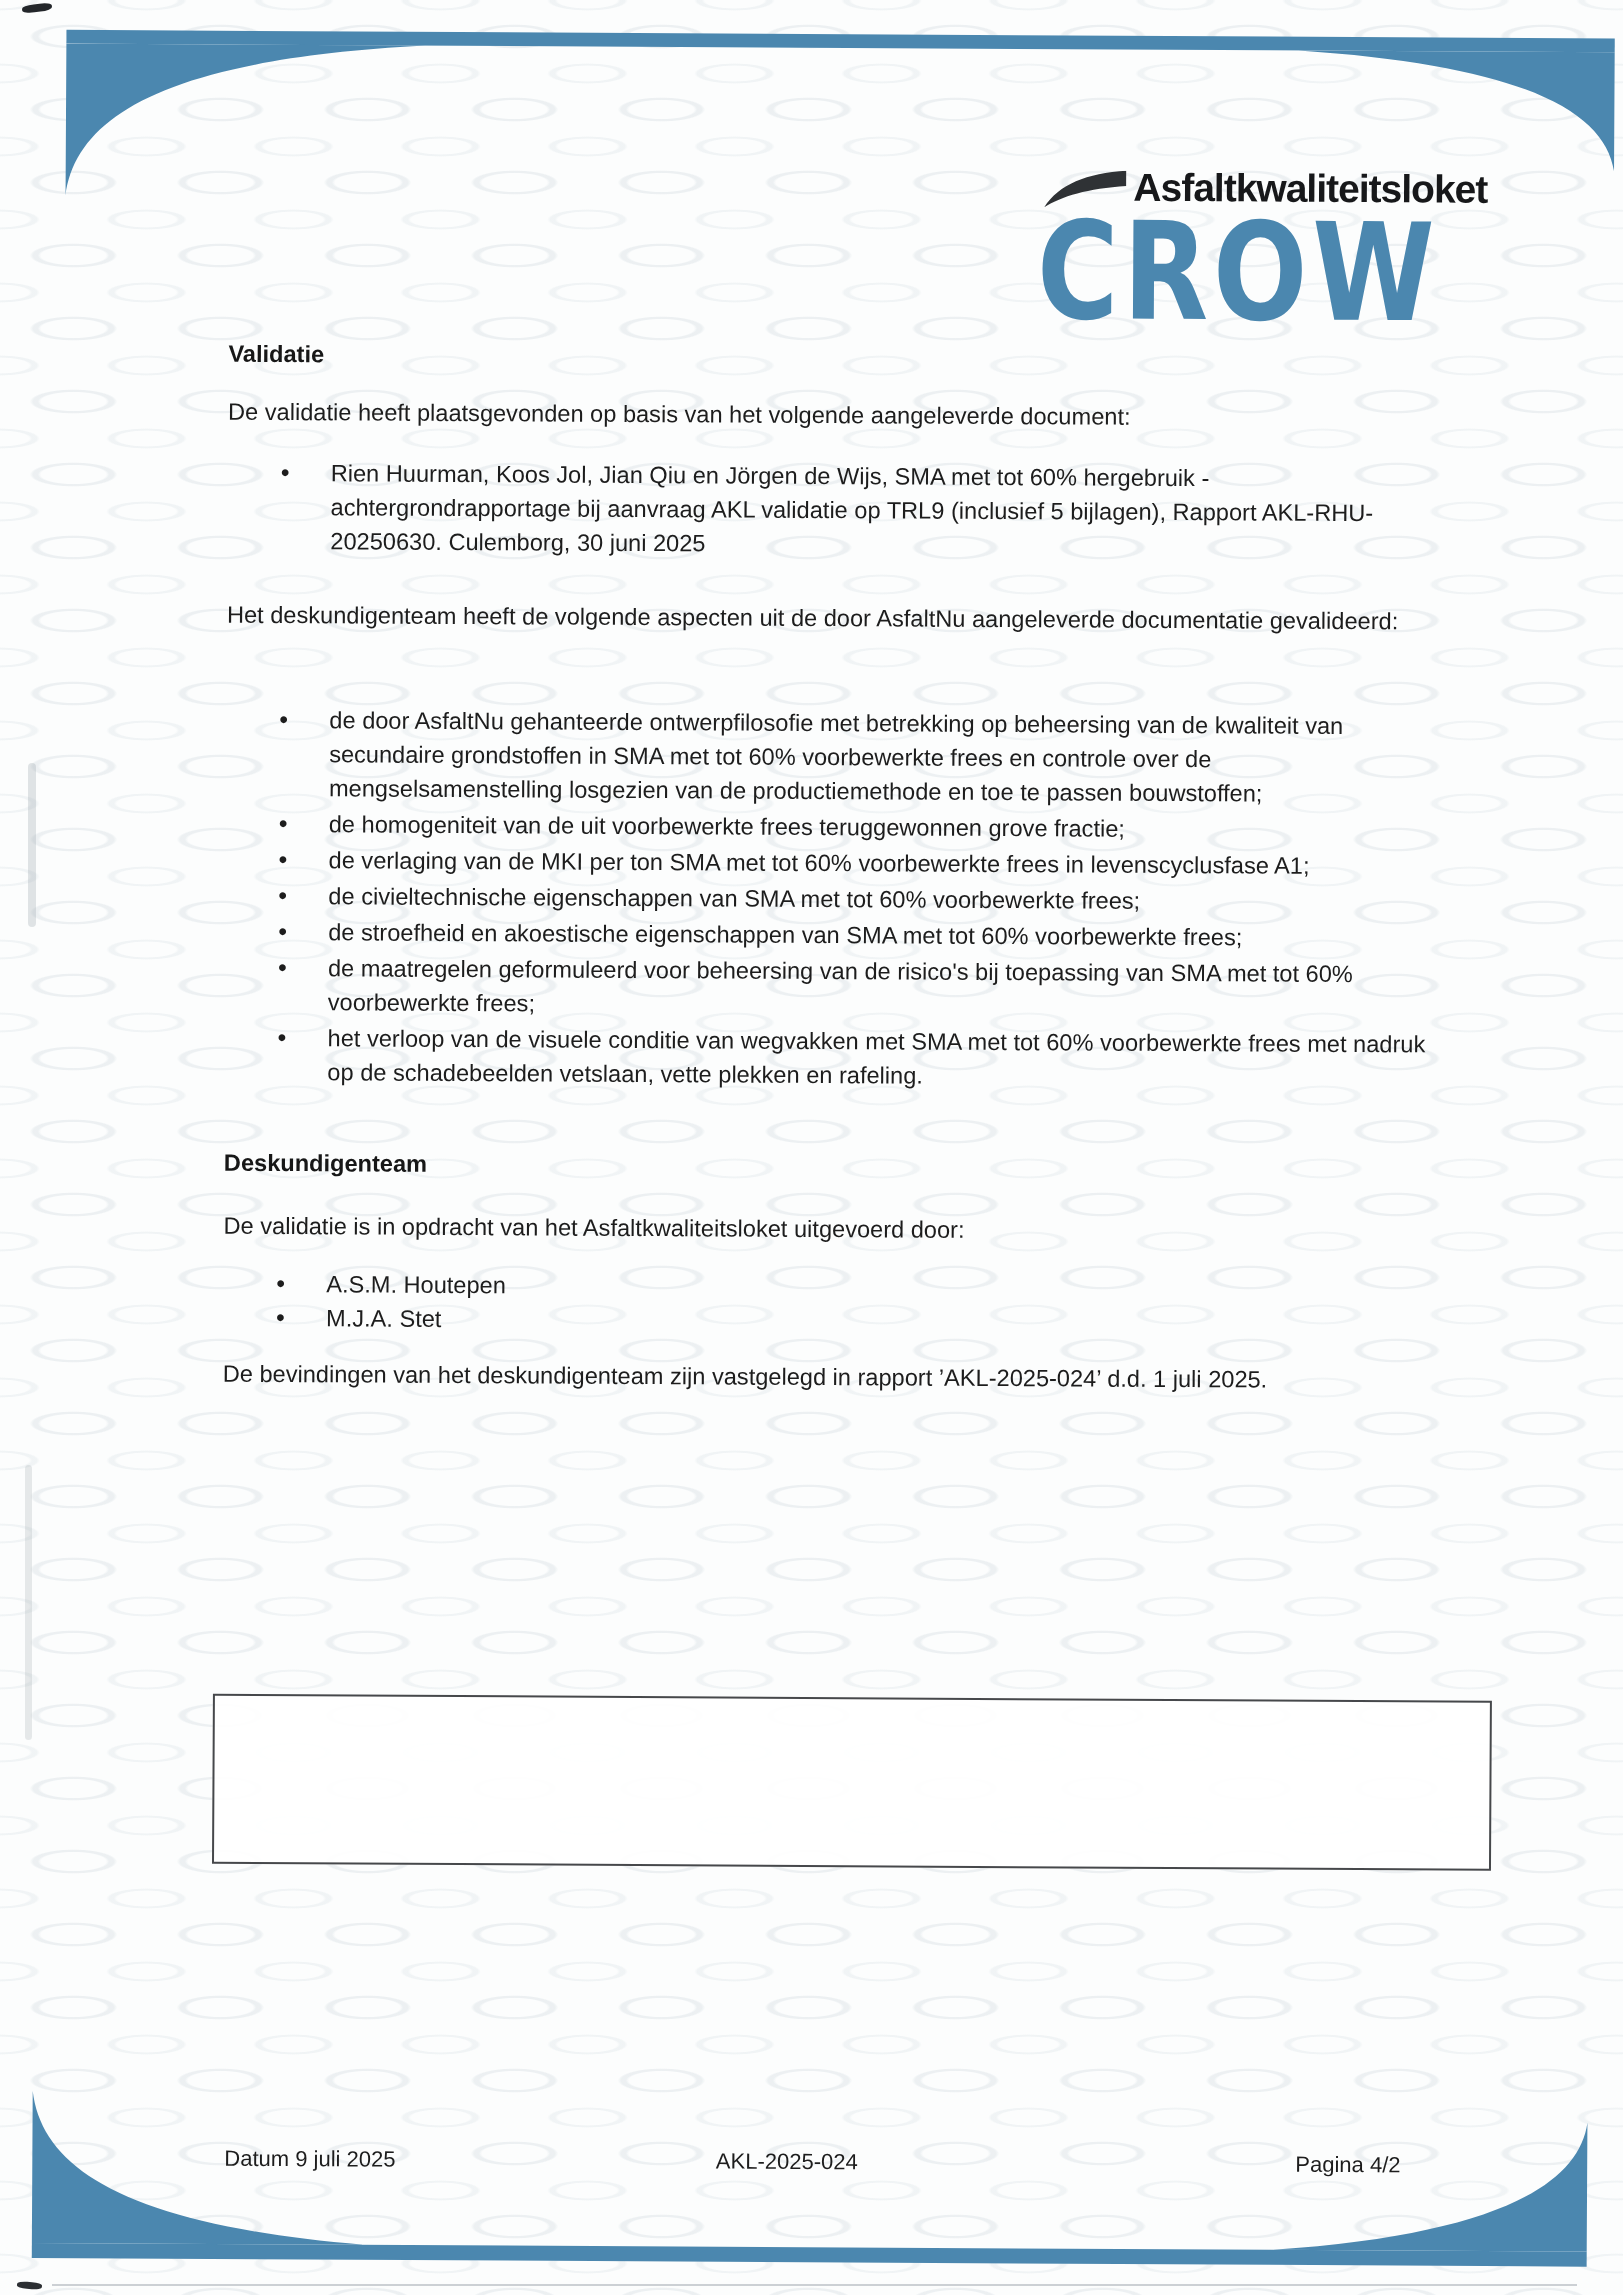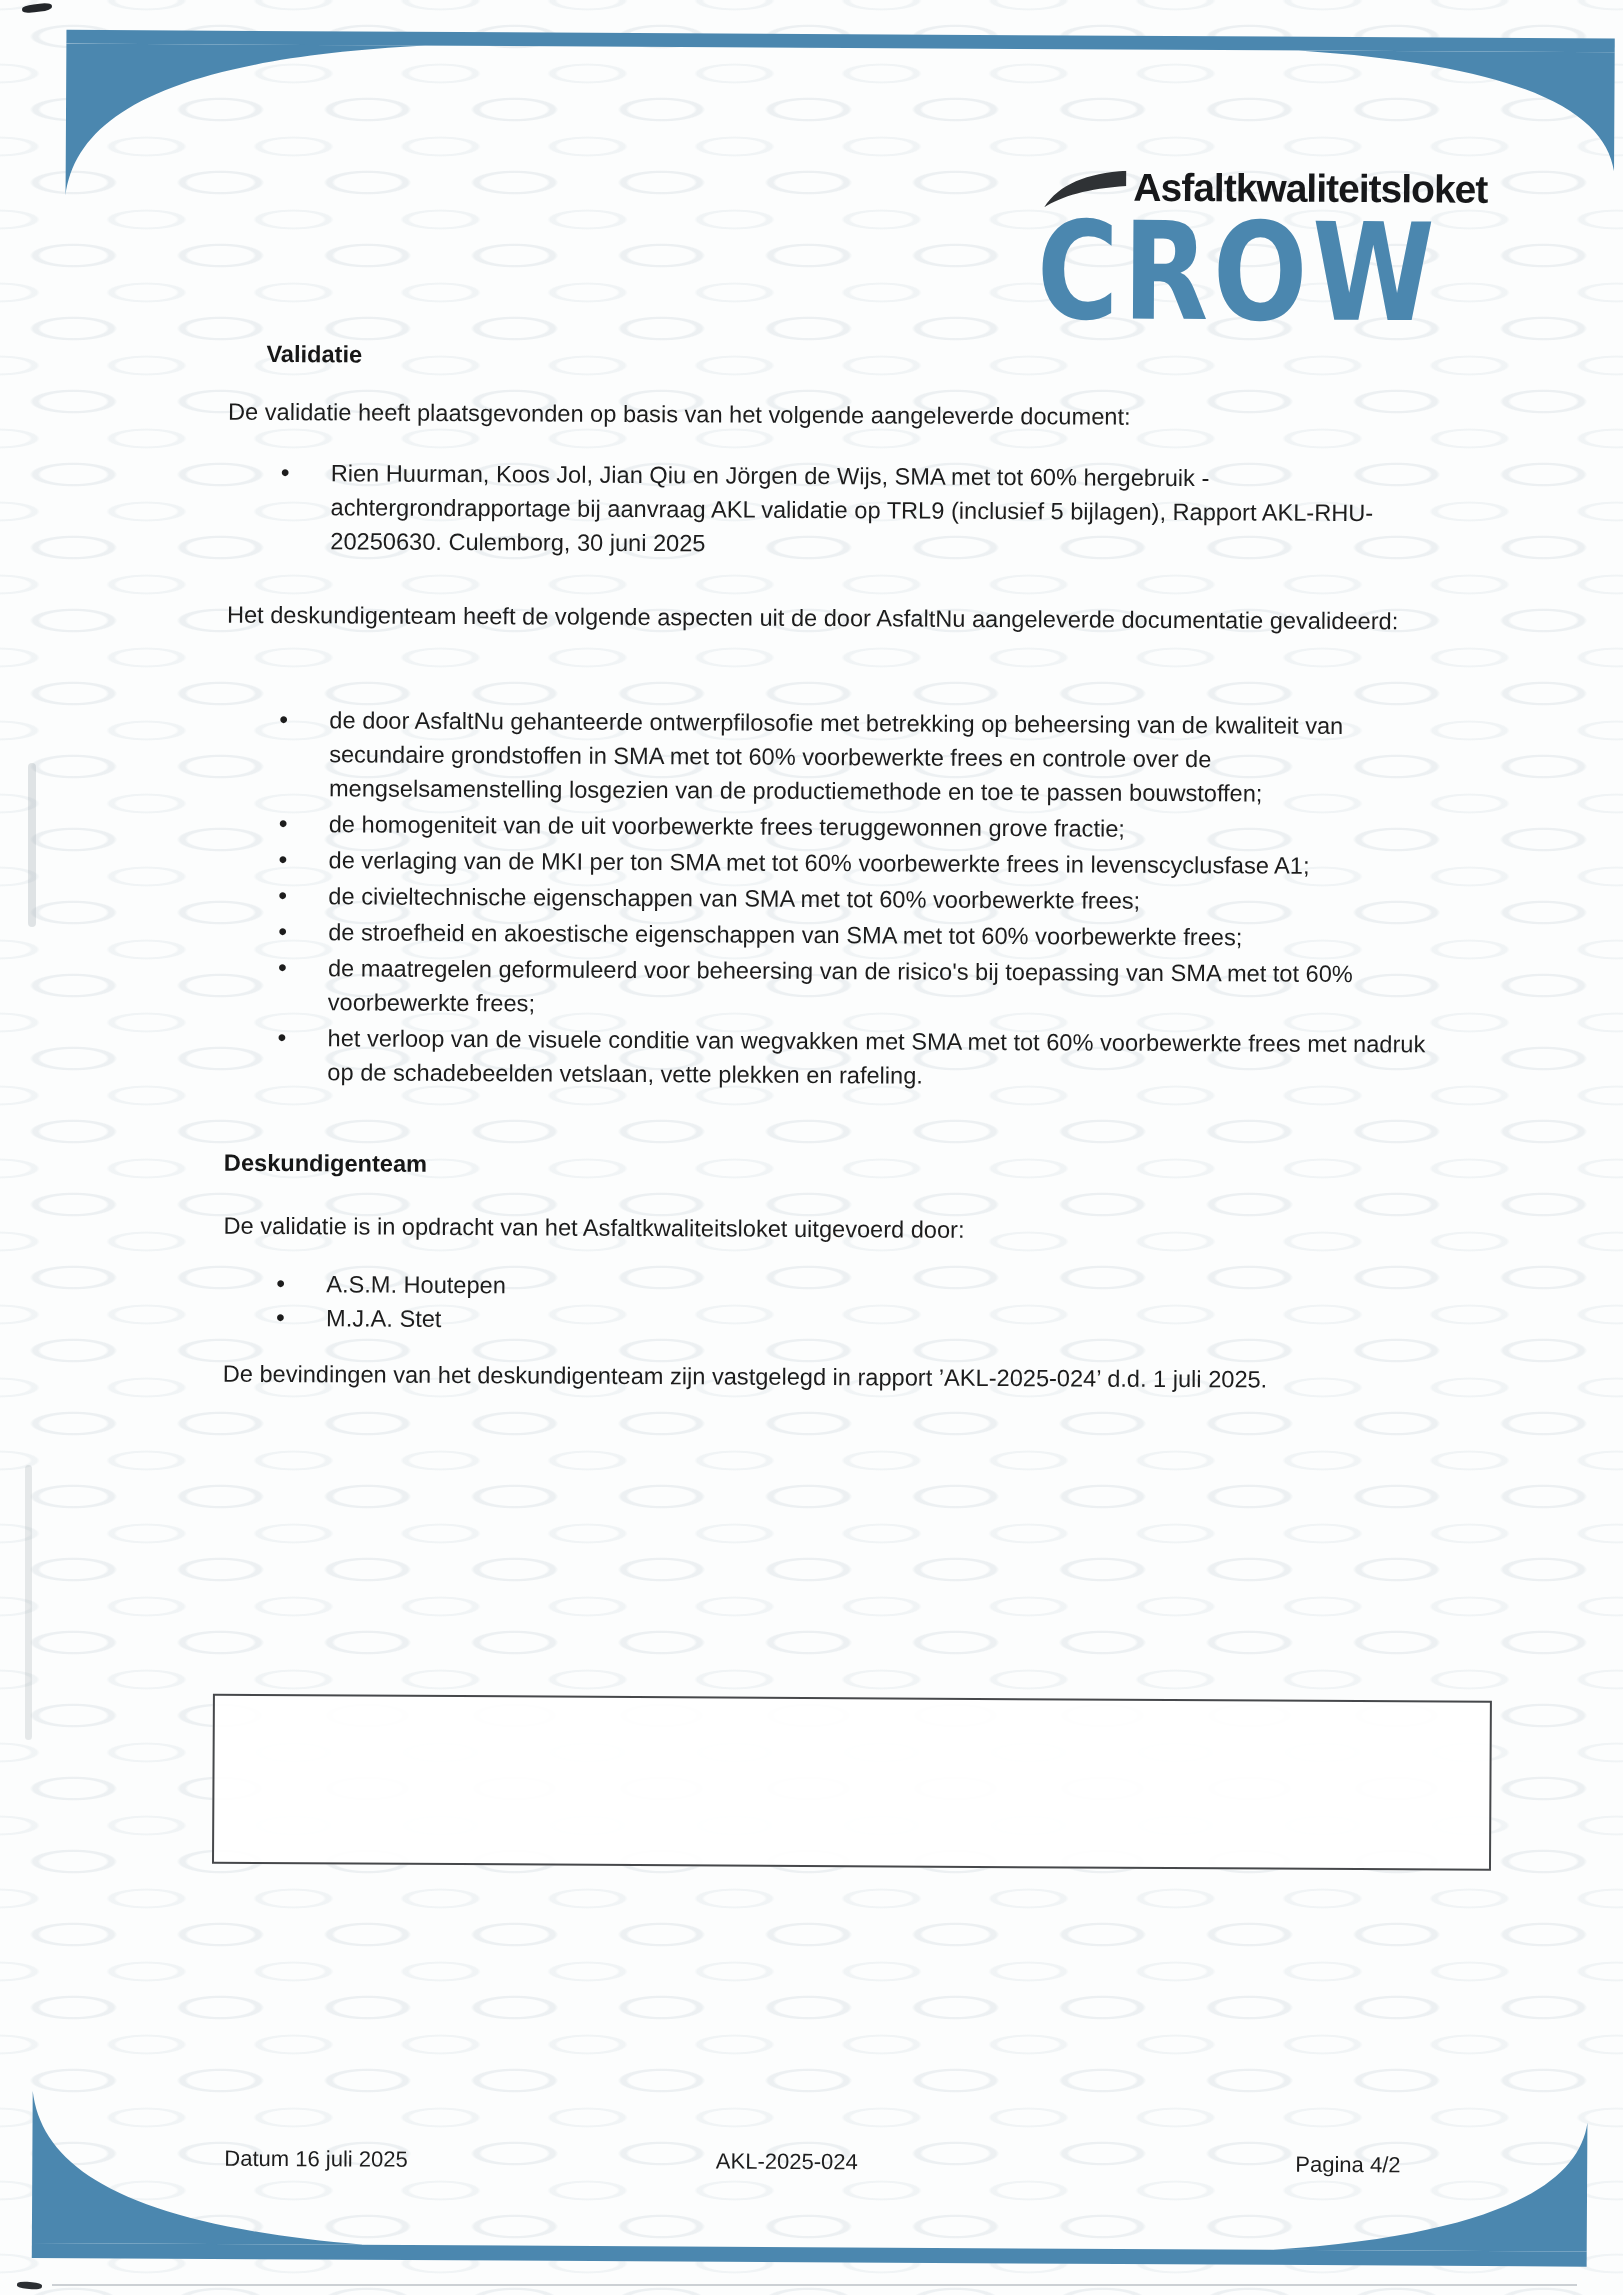--- a/index.html
+++ b/index.html
@@ -101,21 +101,21 @@
   </svg>
 
   <div class="logo">
     <svg class="swoosh" viewBox="0 0 130 56" aria-hidden="true">
       <path d="M130 0 L130 23 C72 27 32 39 6 56 C28 21 70 4 130 0 Z" fill="#2f3235"></path>
     </svg>
     <div class="tagline">Asfaltkwaliteitsloket</div>
     <div class="wordmark">CROW</div>
   </div>
 
-  <div class="h2" style="top:343px;margin-left:38px;">Validatie</div>
+  <div class="h2" style="top:343px;">Validatie</div>
 
   <div class="para" style="top:398px;">De validatie heeft plaatsgevonden op basis van het volgende aangeleverde document:</div>
 
   <ul class="blist" style="top:459px;">
     <li>Rien Huurman, Koos Jol, Jian Qiu en Jörgen de Wijs, SMA met tot 60% hergebruik - achtergrondrapportage bij aanvraag AKL validatie op TRL9 (inclusief 5 bijlagen), Rapport AKL-RHU-20250630. Culemborg, 30 juni 2025</li>
   </ul>
 
   <div class="para" style="top:601px;">Het deskundigenteam heeft de volgende aspecten uit de door AsfaltNu aangeleverde documentatie gevalideerd:</div>
 
   <ul class="blist" style="top:706px;">
@@ -134,21 +134,21 @@
 
   <ul class="blist members" style="top:1270px;">
     <li>A.S.M. Houtepen</li>
     <li>M.J.A. Stet</li>
   </ul>
 
   <div class="para" style="top:1360px;">De bevindingen van het deskundigenteam zijn vastgelegd in rapport ’AKL-2025-024’ d.d. 1 juli 2025.</div>
 
   <div class="sig-box"></div>
 
-  <div class="footer-item f-date">Datum 16 juli 2025</div>
+  <div class="footer-item f-date">Datum 9 juli 2025</div>
   <div class="footer-item f-ref">AKL-2025-024</div>
   <div class="footer-item f-page">Pagina 4/2</div>
 
 </div>
 
 <div class="artifact streak1"></div>
 <div class="artifact streak2"></div>
 <div class="artifact mark-tl"></div>
 <div class="artifact mark-bl"></div>
 <div class="artifact bottom-shadow"></div>

